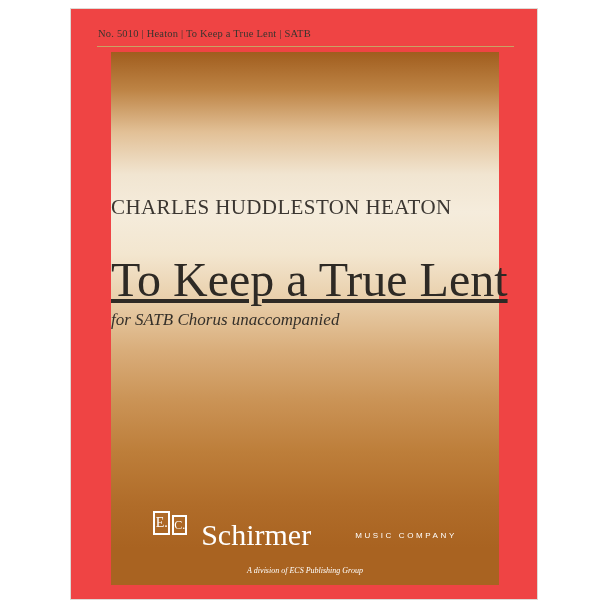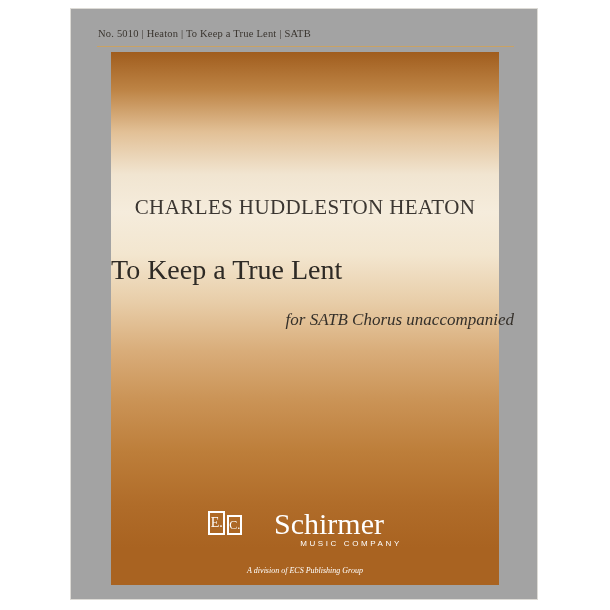--- a/index.html
+++ b/index.html
@@ -7,21 +7,21 @@
     width:610px;height:610px;
     background:#ffffff;
     position:relative;
     font-family:"Liberation Serif", serif;
     overflow:hidden;
   }
   .cover{
     position:absolute;
     left:70px;top:8px;
     width:468px;height:592px;
-    background:#a3a3a3;
+    background:#ef4444;
     border:1px solid #dddbd6;
     box-sizing:border-box;
   }
   .header-text{
     position:absolute;
     left:27px;top:19px;
     font-size:10.5px;
     color:#3a352f;
     letter-spacing:0.2px;
     white-space:nowrap;
@@ -47,46 +47,45 @@
       #d9ad7a 56%,
       #cb9457 65%,
       #bd7e3a 75%,
       #b06c29 85%,
       #a96321 93%,
       #a96321 100%);
   }
   .composer{
     position:absolute;
     top:145px;left:0;width:100%;
-    text-align:center;
     font-size:21px;
     letter-spacing:0.4px;
     line-height:1;
     color:#3b3631;
     white-space:nowrap;
   }
   .main-title{
     position:absolute;
     top:204px;left:0;width:100%;
     text-align:left;
-    font-size:28px;
+    font-size:48px;
     line-height:1;
     color:#2e2a25;
     white-space:nowrap;
+    text-decoration:underline;
   }
   .subtitle{
     position:absolute;
     top:259px;left:0;width:100%;
-    text-align:right;
+    text-align:left;
     font-size:17px;
     font-style:italic;
     line-height:1;
     color:#35302a;
     white-space:nowrap;
-    margin-left:15px;
   }
   .logo{
     position:absolute;
     bottom:10px;left:0;width:100%;
     text-align:center;
     color:#ffffff;
   }
   .logo-row{
     display:flex;
     justify-content:center;
@@ -107,21 +106,21 @@
   }
   .box-c{
     width:15px;height:20px;
     font-size:12px;
     margin-left:2px;
     margin-bottom:13px;
   }
   .schirmer-col{
     margin-left:14px;
     display:flex;
-    flex-direction:column;
+    flex-direction:row;
     align-items:center;
   }
   .schirmer{
     font-size:30px;
     line-height:0.9;
   }
   .music-company{
     font-size:8px;
     letter-spacing:2.6px;
     margin-top:2px;

